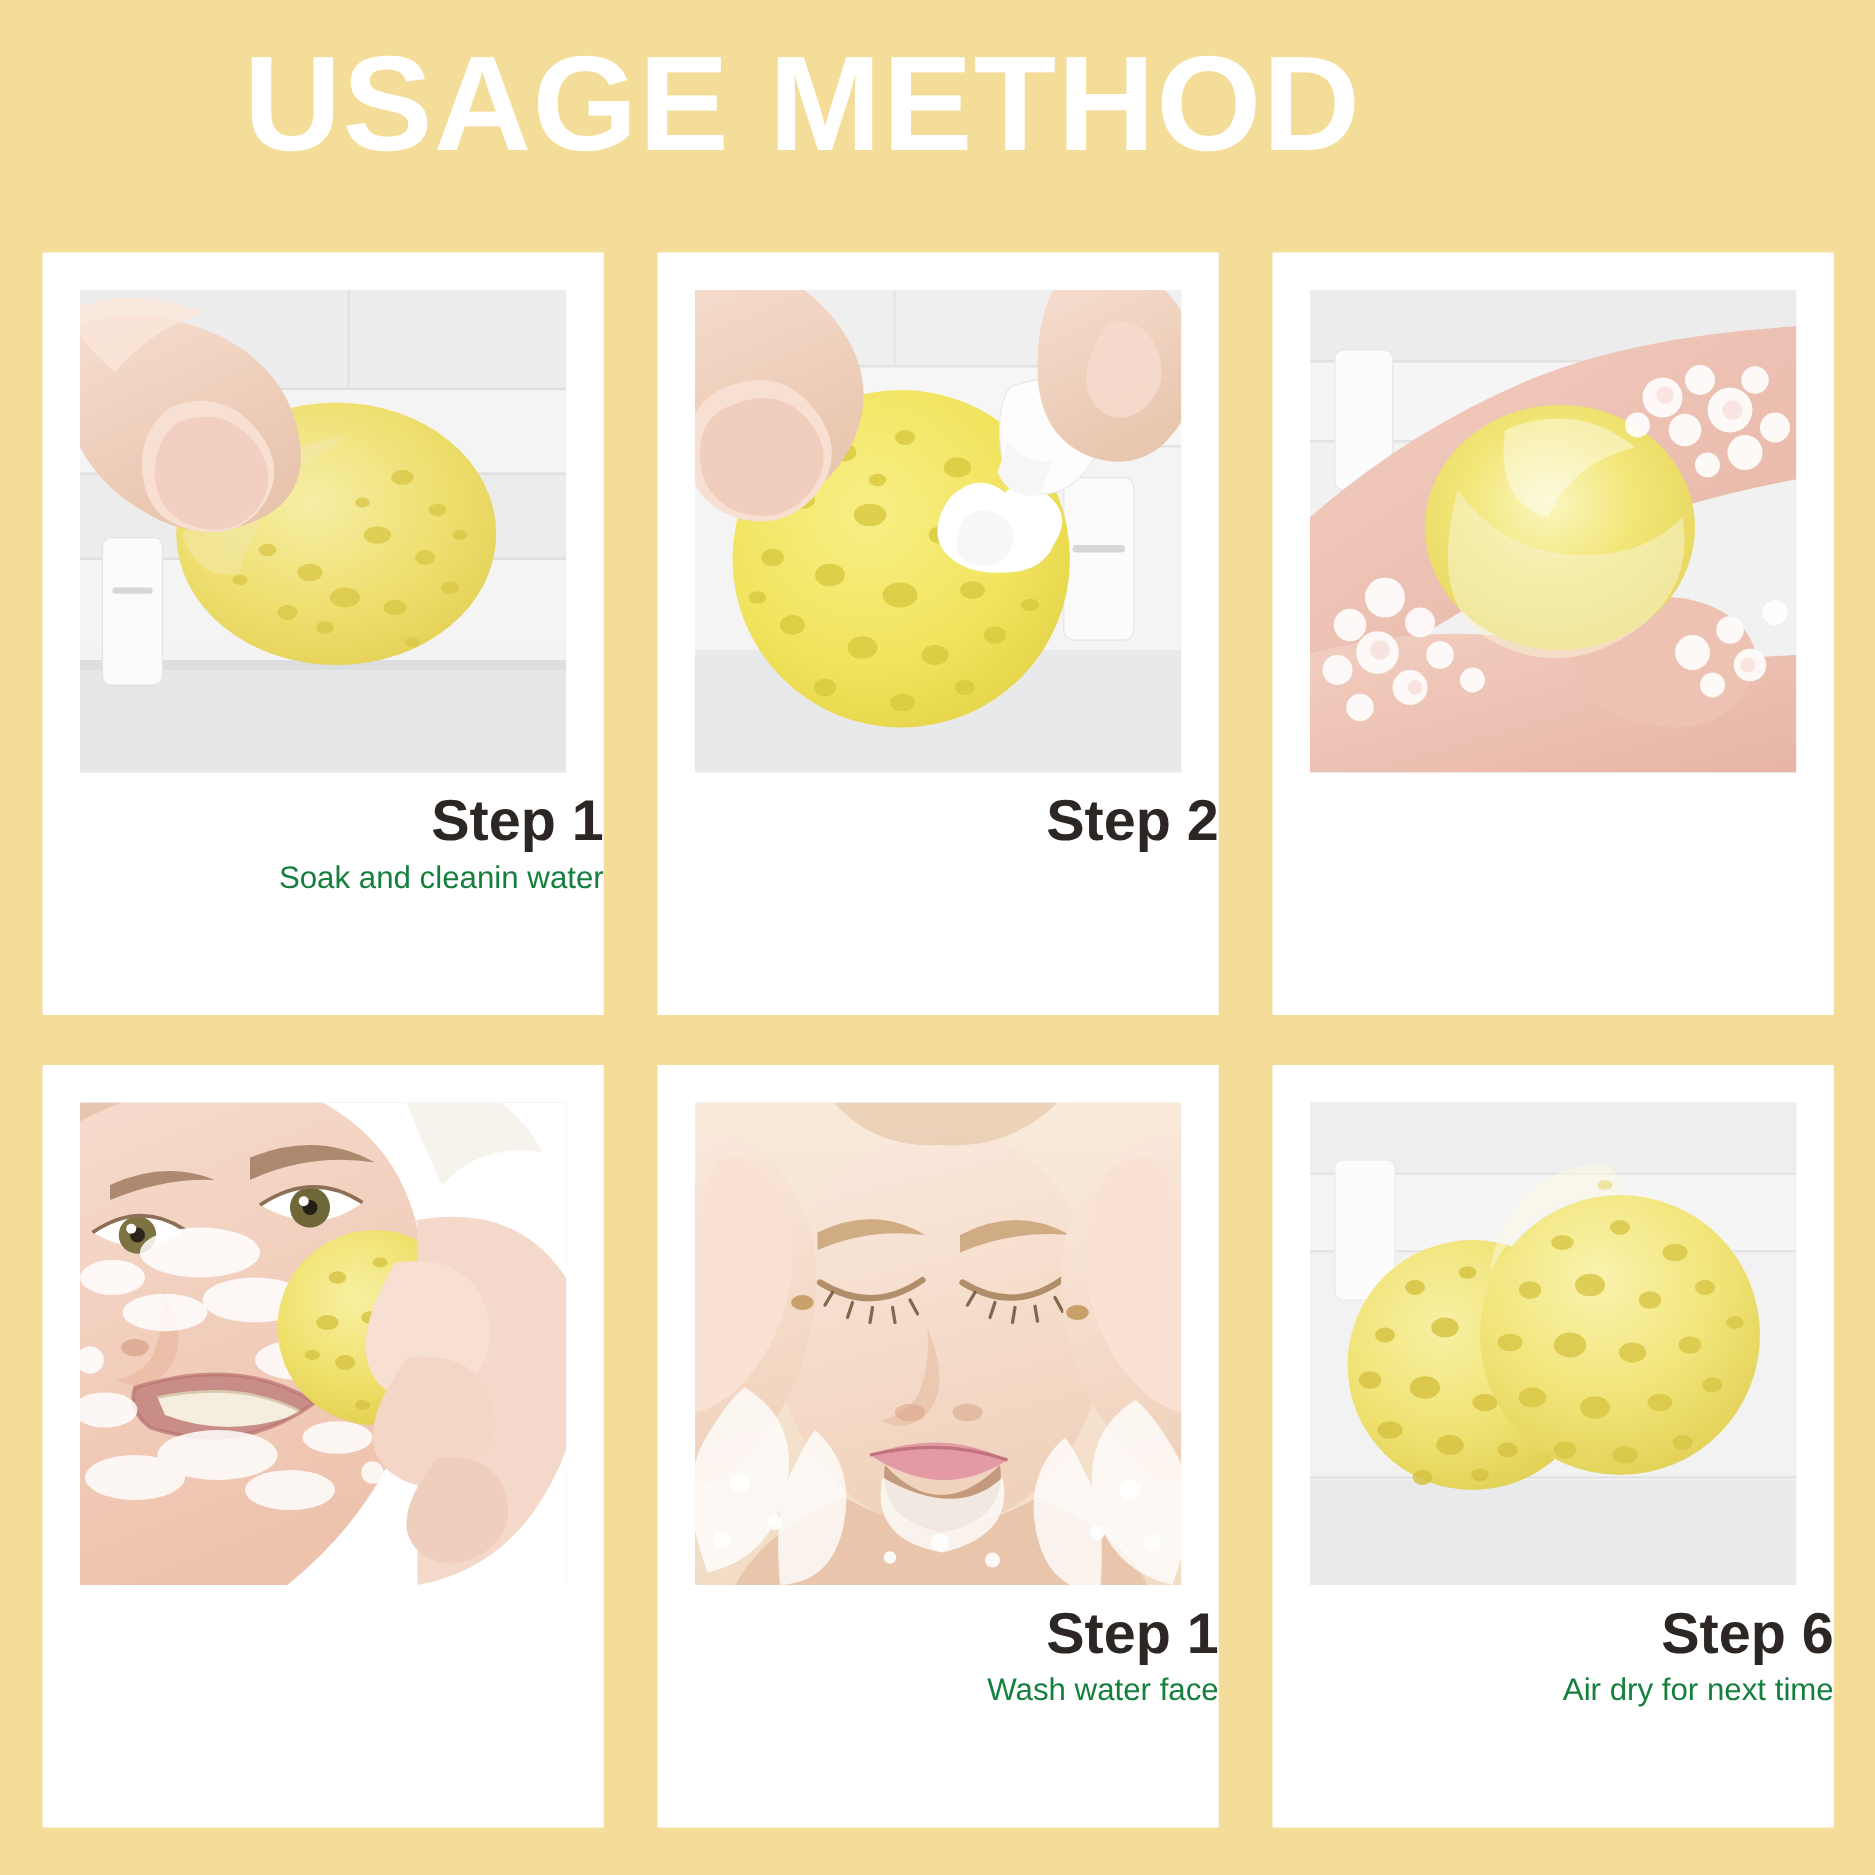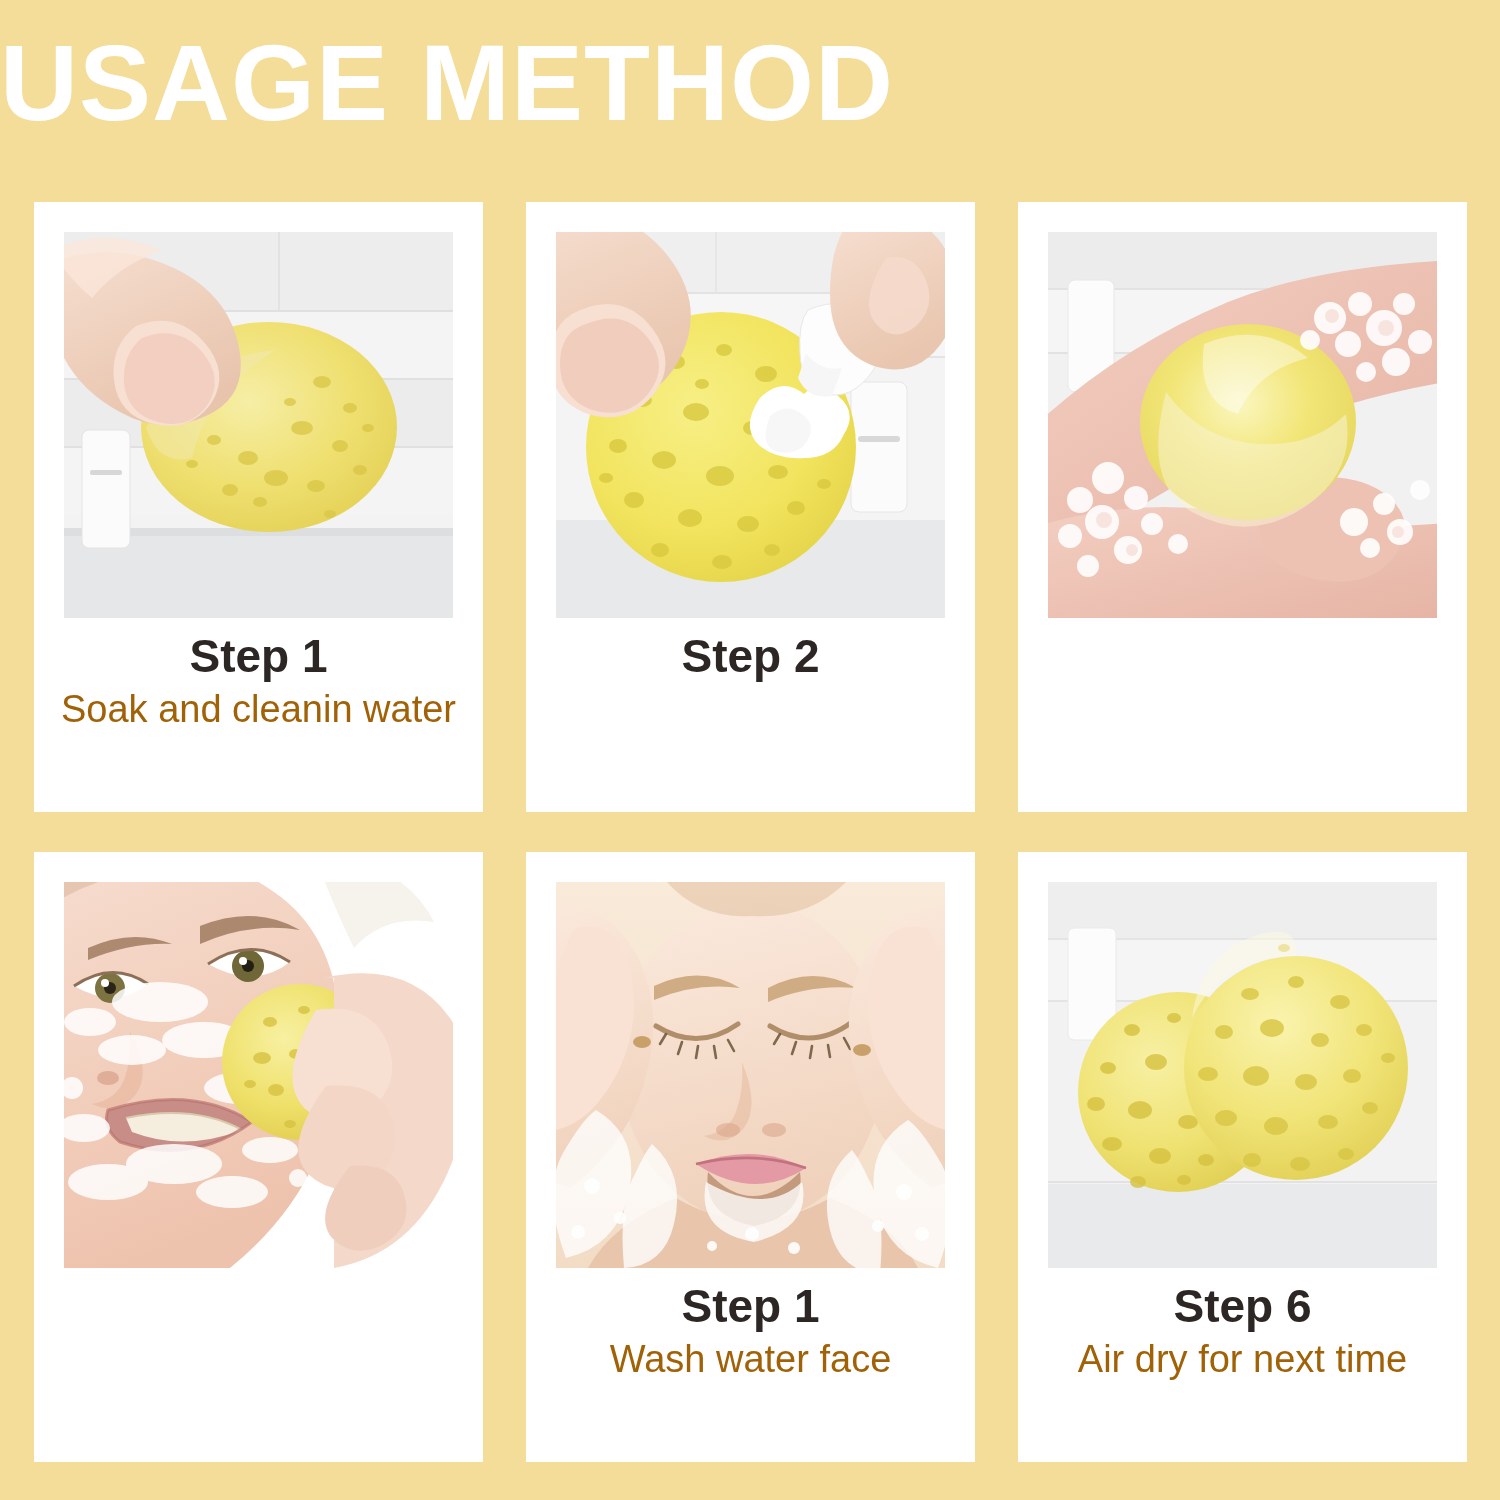--- a/index.html
+++ b/index.html
@@ -20,20 +20,21 @@
     background: #f4dc99;
     box-sizing: border-box;
   }
 
   
   #title {
     position: absolute;
     left: 0;
     top: 26px;
     width: 1284px;
+    text-align: center;
     color: #ffffff;
     font-family: "Liberation Sans", sans-serif;
     font-weight: 700;
     font-size: 108px;
     line-height: 1.06;
     letter-spacing: 1px;
     white-space: nowrap;
     user-select: none;
   }
 
@@ -66,36 +67,36 @@
     overflow: hidden;
     background: #e9eaec;
   }
   .photo svg { display: block; width: 100%; height: 100%; }
 
   .caption {
     position: absolute;
     left: 0;
     right: 0;
     top: 430px;
-    text-align: center;
+    text-align: right;
   }
   .step-title {
     font-family: "Liberation Sans", sans-serif;
     font-weight: 700;
     font-size: 46px;
     line-height: 1.08;
     color: #2c2724;
     margin: 0 0 6px 0;
   }
   .step-desc {
     font-family: "Liberation Sans", sans-serif;
     font-weight: 400;
-    font-size: 38px;
+    font-size: 25px;
     line-height: 1.12;
-    color: #a16207;
+    color: #15803d;
     margin: 0;
     white-space: nowrap;
   }
 </style>
 </head>
 <body>
 
 <div id="page">
 
   <div id="title">USAGE METHOD</div>

